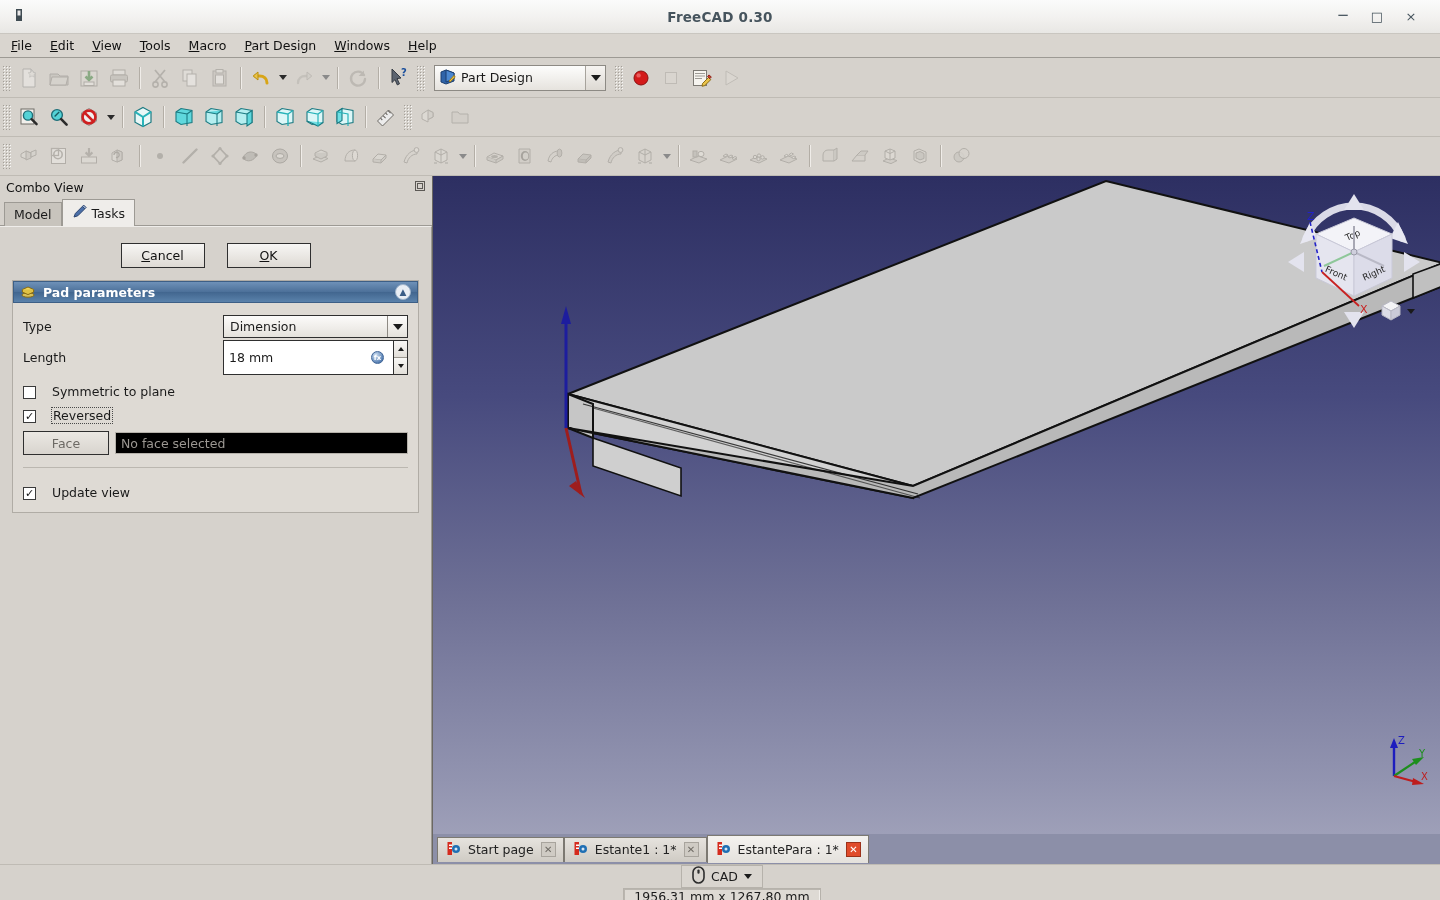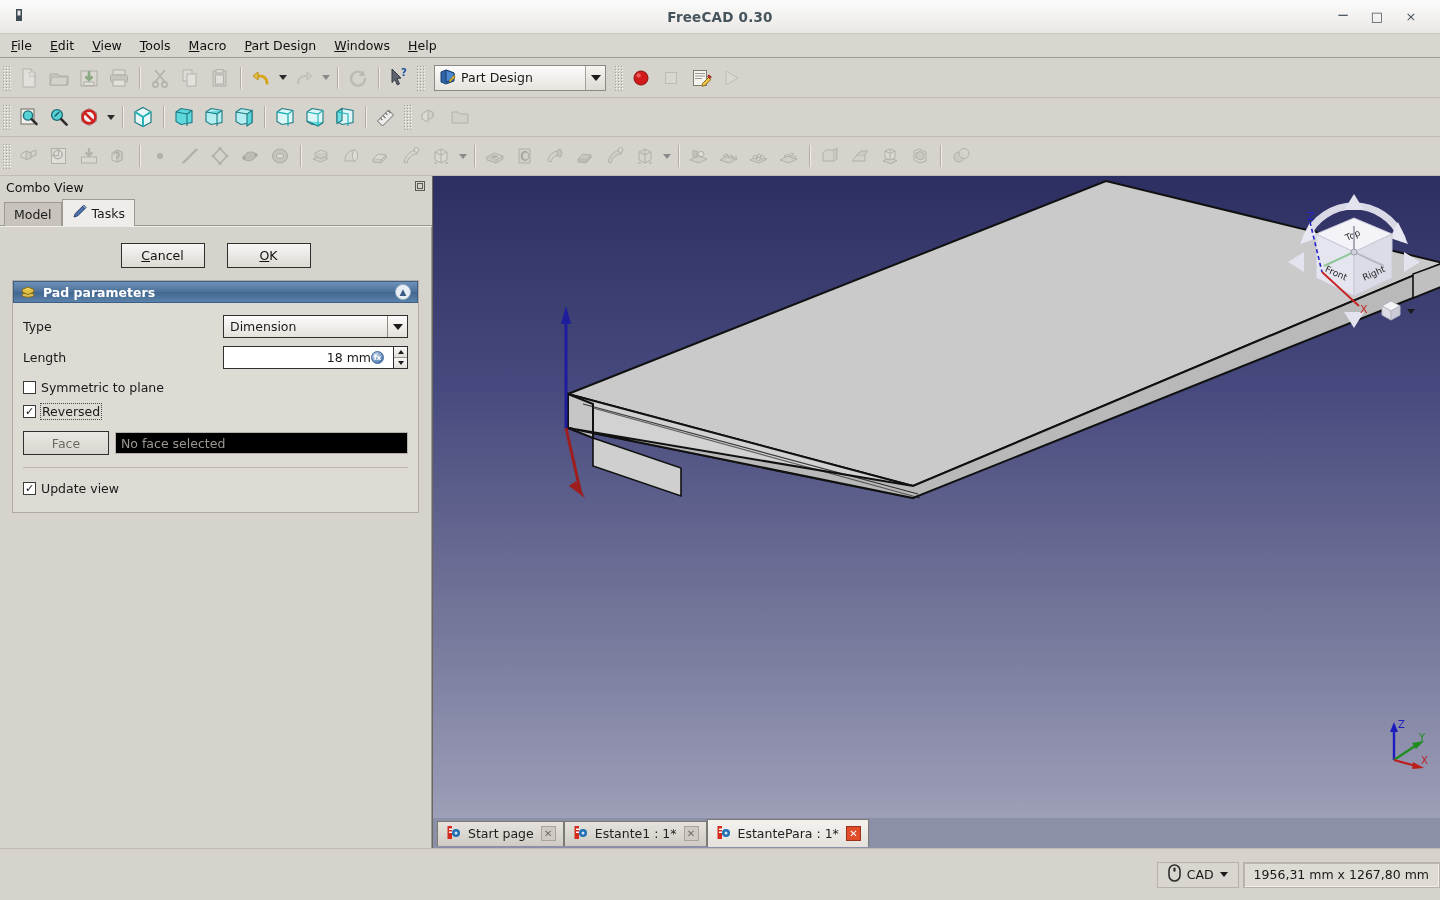--- a/index.html
+++ b/index.html
@@ -145,40 +145,40 @@
 
   .combo {
     flex: 1; height: 23px; display: flex; align-items: center;
     background: linear-gradient(to bottom,#fcfbfa,#e5e2dc);
     border: 1px solid #2f2f2f;
   }
   .combo .ctext { flex: 1; padding-left: 6px; font-size: 12.5px; }
   .combo .carrow { width: 20px; height: 21px; display: flex; align-items: center; justify-content: center; border-left: 1px solid #8e8a84; }
   .combo .carrow .caret { width: 0;height: 0;border-left: 5px solid transparent;border-right: 5px solid transparent;border-top: 6px solid #1a1a1a; }
 
-  .spinwrap { flex: 1; display: flex; height: 23px; text-align: right; }
+  .spinwrap { flex: 1; display: flex; height: 35px; }
   .spinfield {
     flex: 1; background: #ffffff; border: 1px solid #2f2f2f; border-right: none;
     display: flex; align-items: center; padding-left: 5px; font-size: 12.5px;
   }
   .spinfield .val { flex: 1; }
   .expr-ico {
     width: 13px; height: 13px; border-radius: 50%; margin-right: 9px;
     background: radial-gradient(circle at 35% 30%, #cfe0f2, #5a82b5 70%, #3a5f93);
     border: 1px solid #3f6597;
     font-size: 7px; color: #fff; display: flex; align-items: center; justify-content: center;
     font-weight: bold;
   }
   .spinbtns { width: 15px; display: flex; flex-direction: column; border: 1px solid #2f2f2f; }
   .spinb { flex: 1; display: flex; align-items: center; justify-content: center; background: linear-gradient(to bottom,#f8f7f5,#e2dfd9); }
   .spinb:first-child { border-bottom: 1px solid #9b978f; }
   .spinb .up { width:0;height:0;border-left:3px solid transparent;border-right:3px solid transparent;border-bottom:4px solid #1a1a1a; }
   .spinb .dn { width:0;height:0;border-left:3px solid transparent;border-right:3px solid transparent;border-top:4px solid #1a1a1a; }
 
-  .cbrow { display: flex; align-items: center; gap: 5px; height: 24px; }
+  .cbrow { display: flex; align-items: flex-end; gap: 16px; height: 24px; }
   .cbox {
     width: 13px; height: 13px; background: #fff; border: 1px solid #3a3a3a;
     display: flex; align-items: center; justify-content: center;
     font-size: 11px; line-height: 1; color: #111;
   }
   .cblabel { font-size: 12.5px; }
   .cblabel.focus { outline: 1px dotted #4a4a4a; padding: 0 1px; }
 
   .facerow { display: flex; align-items: center; gap: 6px; margin-top: 8px; }
   .facebtn {
@@ -218,22 +218,22 @@
   }
   .doctab.active { background: linear-gradient(to bottom,#f4f2ef,#e4e1dc); height: 28px; font-weight: normal; }
   .doctab .tabclose {
     width: 15px; height: 15px; display: flex; align-items: center; justify-content: center;
     background: #cfcbc4; border: 1px solid #a8a49d; color: #6e6a64; font-size: 10px; line-height: 1;
   }
   .doctab.active .tabclose { background: #e04b2a; border-color: #9c3119; color: #fff; font-weight: bold; }
 
   
   .statusbar {
-    height: 52px; min-height: 36px; display: flex; align-items: center;
-    background: #d6d2cc; border-top: 1px solid #bfbbb4; padding: 0 0;
+    height: 36px; min-height: 36px; display: flex; align-items: center;
+    background: #d6d2cc; border-top: 1px solid #bfbbb4; padding: 0 10px; flex-direction: column;
   }
   .status-spring { flex: 1; }
   .status-cell {
     height: 26px; display: flex; align-items: center; gap: 6px; padding: 0 10px;
     border: 1px solid #b6b2ab; background: #d9d5cf; margin-left: 4px; font-size: 12.5px;
   }
   .status-cell.sunken { background: #dedad4; box-shadow: inset 1px 1px 0 #bab6af, inset -1px -1px 0 #f2efeb; }
   .mouse-ico { display: inline-block; }
   .minicaret { width: 0;height: 0;border-left: 4px solid transparent;border-right: 4px solid transparent;border-top: 5px solid #1a1a1a; }
 </style>

